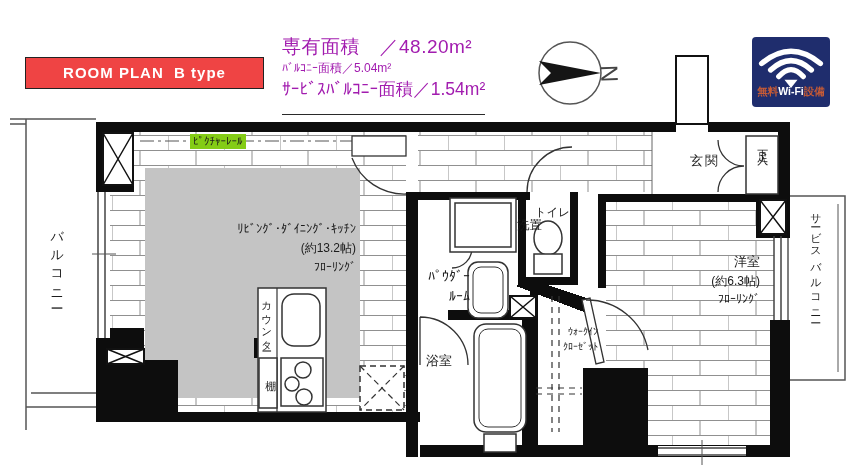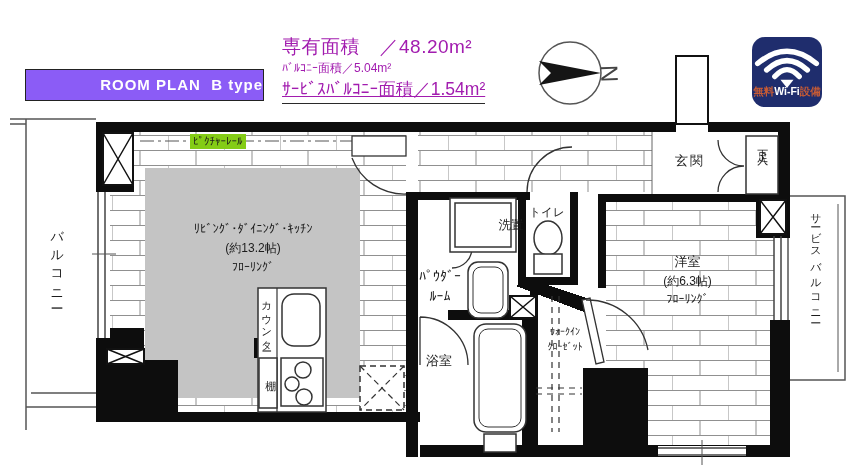--- a/index.html
+++ b/index.html
@@ -2,32 +2,32 @@
 <html><head>
 <meta charset="utf-8">
 <style>
   html,body{margin:0;padding:0;background:#fff;}
   .stage{position:relative;width:848px;height:474px;background:#fff;overflow:hidden;
          font-family:"Liberation Sans","DejaVu Sans",sans-serif;color:#1a1a1a;}
   .stage svg{display:block;}
   .planlayer{position:absolute;left:0;top:0;z-index:1;}
   .lbl{position:absolute;z-index:3;color:#1c1c1c;line-height:1.35;white-space:nowrap;}
   .vtext{writing-mode:vertical-rl;text-orientation:upright;}
-  .center{text-align:center;white-space:normal;}
+  .center{text-align:right;white-space:normal;}
   
-  .banner{position:absolute;left:25px;top:69px;width:237px;height:30px;z-index:4;
-          background:#8b5cf6;border:1px solid #222;color:#fff;font-weight:bold;
-          font-size:15px;letter-spacing:1px;text-align:right;line-height:29px;white-space:pre;}
+  .banner{position:absolute;left:25px;top:57px;width:237px;height:30px;z-index:4;
+          background:#ef4444;border:1px solid #222;color:#fff;font-weight:bold;
+          font-size:15px;letter-spacing:1px;text-align:center;line-height:29px;white-space:pre;}
   .areas{position:absolute;left:282px;top:34px;z-index:4;color:#a21caf;}
   .areas .a1{font-size:19px;letter-spacing:.5px;}
   .areas .a2{font-size:12px;}
-  .areas .a3{font-size:17.5px;border-bottom:1.5px solid #2a2a2a;padding-bottom:2px;text-decoration:underline;}
+  .areas .a3{font-size:17.5px;border-bottom:1.5px solid #2a2a2a;padding-bottom:13px;}
   .compass{position:absolute;left:528px;top:34px;z-index:4;}
-  .wifi{position:absolute;left:752px;top:37px;width:70px;height:70px;z-index:4;
-        background:#1f2d6d;border-radius:13px;display:flex;flex-direction:column;
+  .wifi{position:absolute;left:752px;top:37px;width:78px;height:70px;z-index:4;
+        background:#1f2d6d;border-radius:4px;display:flex;flex-direction:column;
         align-items:center;justify-content:flex-start;padding-top:2px;box-sizing:border-box;}
   .wifi-text{font-size:10.5px;font-weight:bold;margin-top:-3px;letter-spacing:0;}
   .wifi-text .acc{color:#c75b35;}
   .wifi-text .wf{color:#ffffff;}
   
   .f13{font-size:13px;} .f12{font-size:12px;} .f11{font-size:11px;} .f10{font-size:10px;}
 </style>
 </head>
 <body>
 

